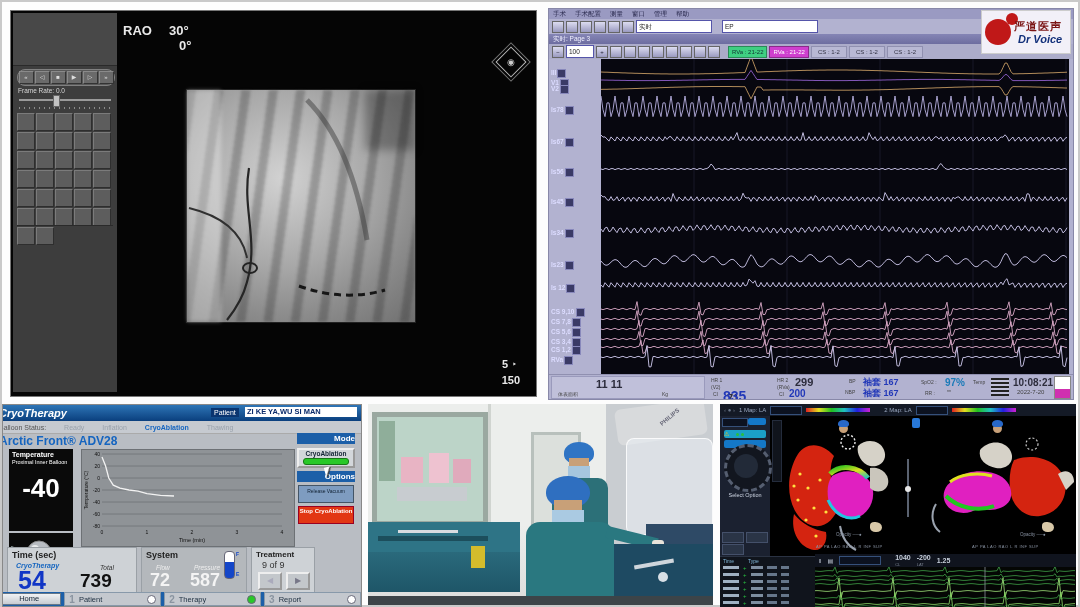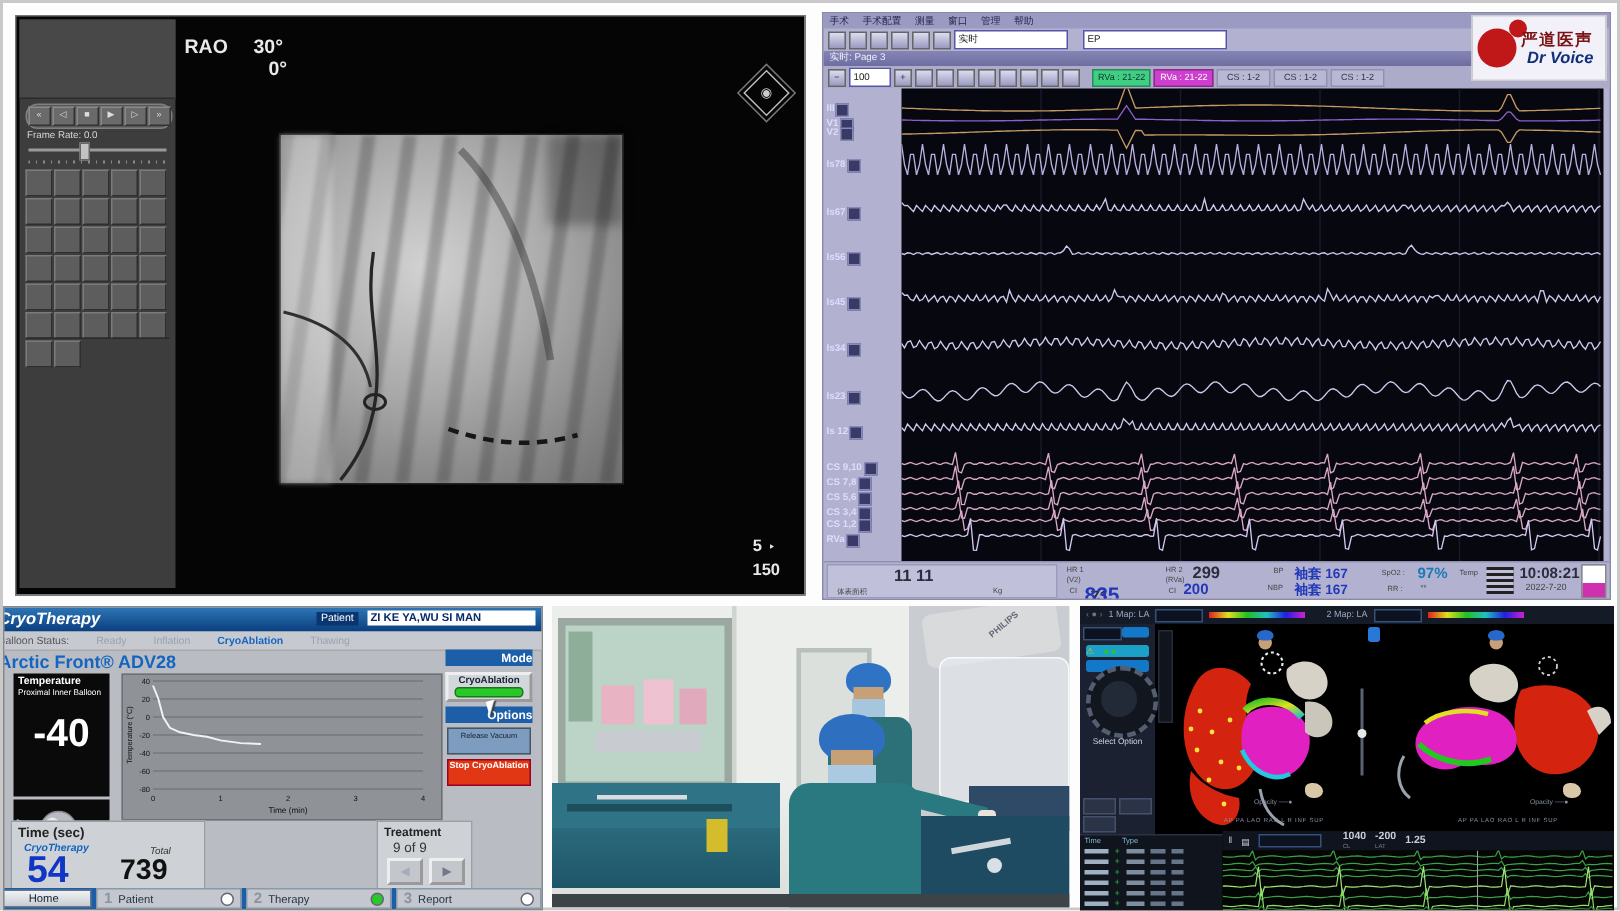--- a/index.html
+++ b/index.html
@@ -370,20 +370,30 @@
     <div class="optbtn1">Release Vacuum</div>
     <div class="optbtn2">Stop CryoAblation</div>
   </div>
   <div class="cbox" style="left:14px;width:128px">
     <div style="font-size:9px;font-weight:bold;color:#222;padding:2px 16px 0 4px">Time (sec)</div>
     <div class="abs" style="left:8px;top:14px;font-size:7px;font-style:italic;font-weight:bold;color:#1565c0">CryoTherapy</div>
     <div class="abs" style="left:10px;top:18px;font-size:25px;font-weight:bold;color:#1136c6">54</div>
     <div class="abs" style="left:92px;top:16px;font-size:6.5px;font-style:italic;color:#333">Total</div>
     <div class="abs" style="left:72px;top:22px;font-size:19px;font-weight:bold;color:#111">739</div>
   </div>
+  <div class="cbox" style="left:148px;width:104px;background:#b4b8bc">
+    <div style="font-size:9px;font-weight:bold;color:#222;padding:2px 0 0 4px">System</div>
+    <div class="abs" style="left:82px;top:3px;width:9px;height:26px;border:1px solid #667;border-radius:4px;background:linear-gradient(180deg,#fff 0 40%,#1446c8 40% 100%)"></div>
+    <div class="abs" style="left:94px;top:3px;font-size:5px;color:#1446c8;font-weight:bold">F</div>
+    <div class="abs" style="left:94px;top:23px;font-size:5px;color:#1446c8;font-weight:bold">E</div>
+    <div class="abs" style="left:14px;top:16px;font-size:6.5px;font-style:italic;color:#eee">Flow</div>
+    <div class="abs" style="left:8px;top:22px;font-size:18px;font-weight:bold;color:#f4f4f4">72</div>
+    <div class="abs" style="left:52px;top:16px;font-size:6.5px;font-style:italic;color:#eee">Pressure</div>
+    <div class="abs" style="left:48px;top:22px;font-size:18px;font-weight:bold;color:#f4f4f4">587</div>
+  </div>
   <div class="cbox" style="left:258px;width:62px">
     <div style="font-size:8px;font-weight:bold;color:#222;padding:2px 0 0 4px">Treatment</div>
     <div class="abs" style="left:10px;top:12px;font-size:9px;color:#333"><span>9</span> <span>of</span> <span>9</span></div>
     <div class="abs" style="left:6px;top:24px;width:20px;height:14px;background:#c3c7cb;border:2px outset #eee;font-size:8px;color:#aab;text-align:center;line-height:13px">◀</div>
     <div class="abs" style="left:34px;top:24px;width:20px;height:14px;background:#c3c7cb;border:2px outset #eee;font-size:8px;color:#778;text-align:center;line-height:13px">▶</div>
   </div>
   <div class="cnav">
     <div class="navhome">Home</div>
     <div class="navtab">
       <span class="navnum">1</span>

